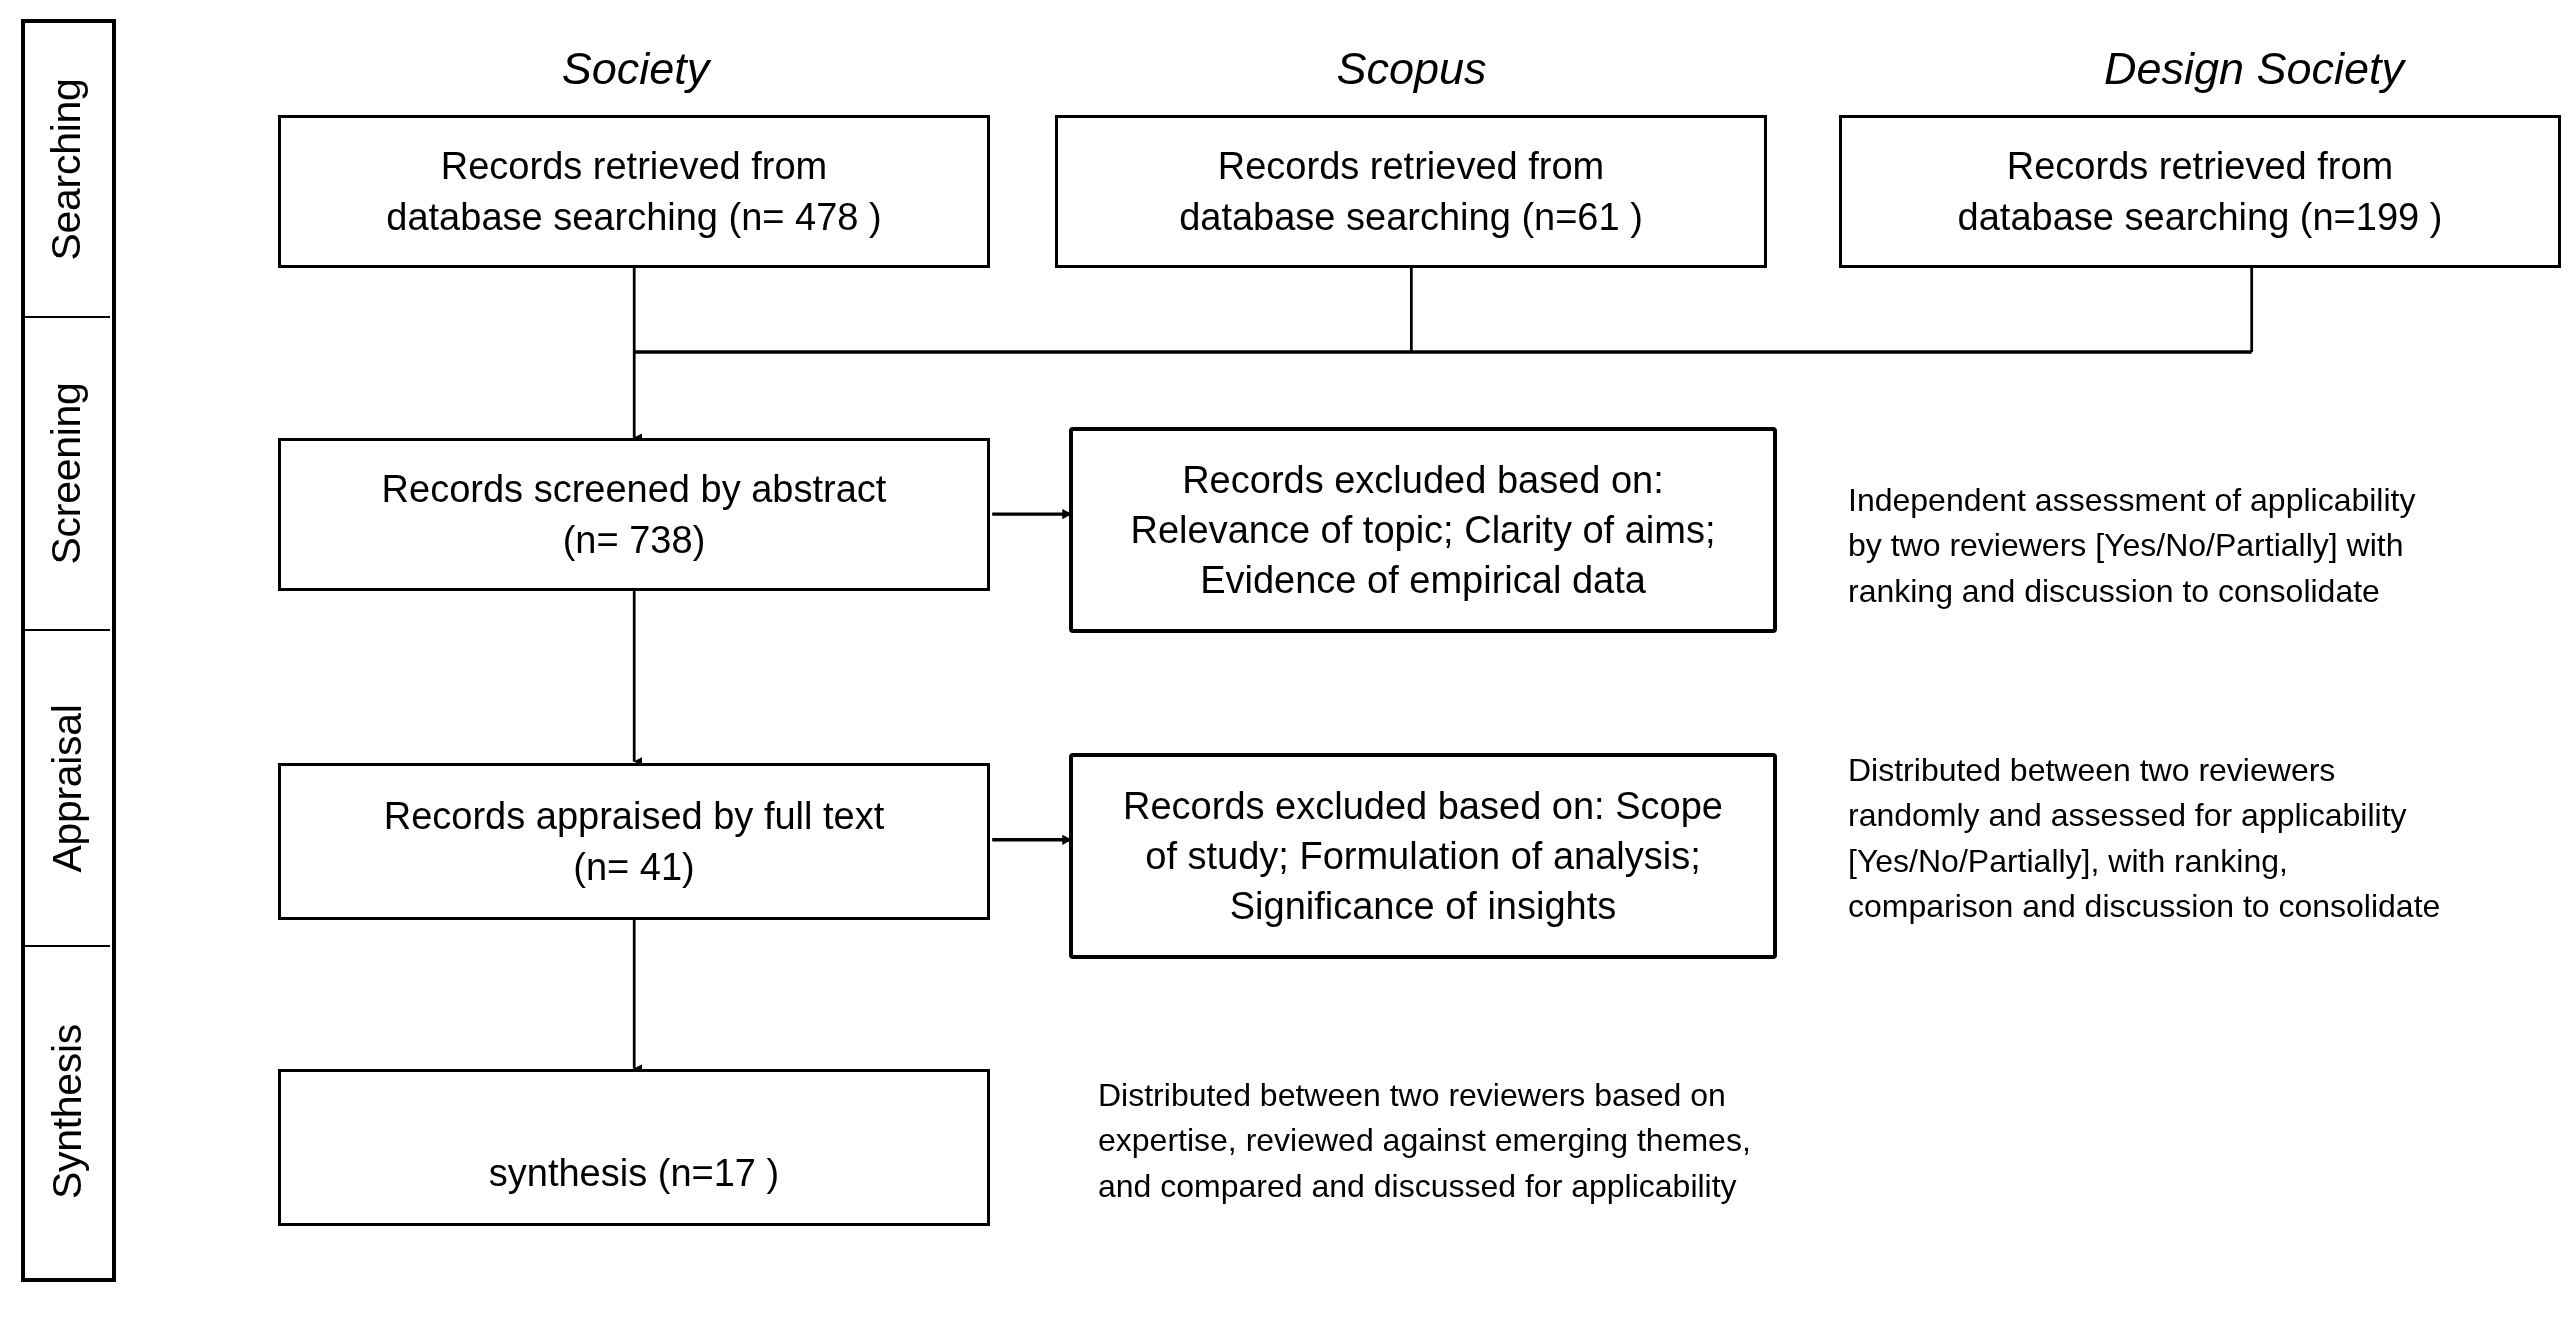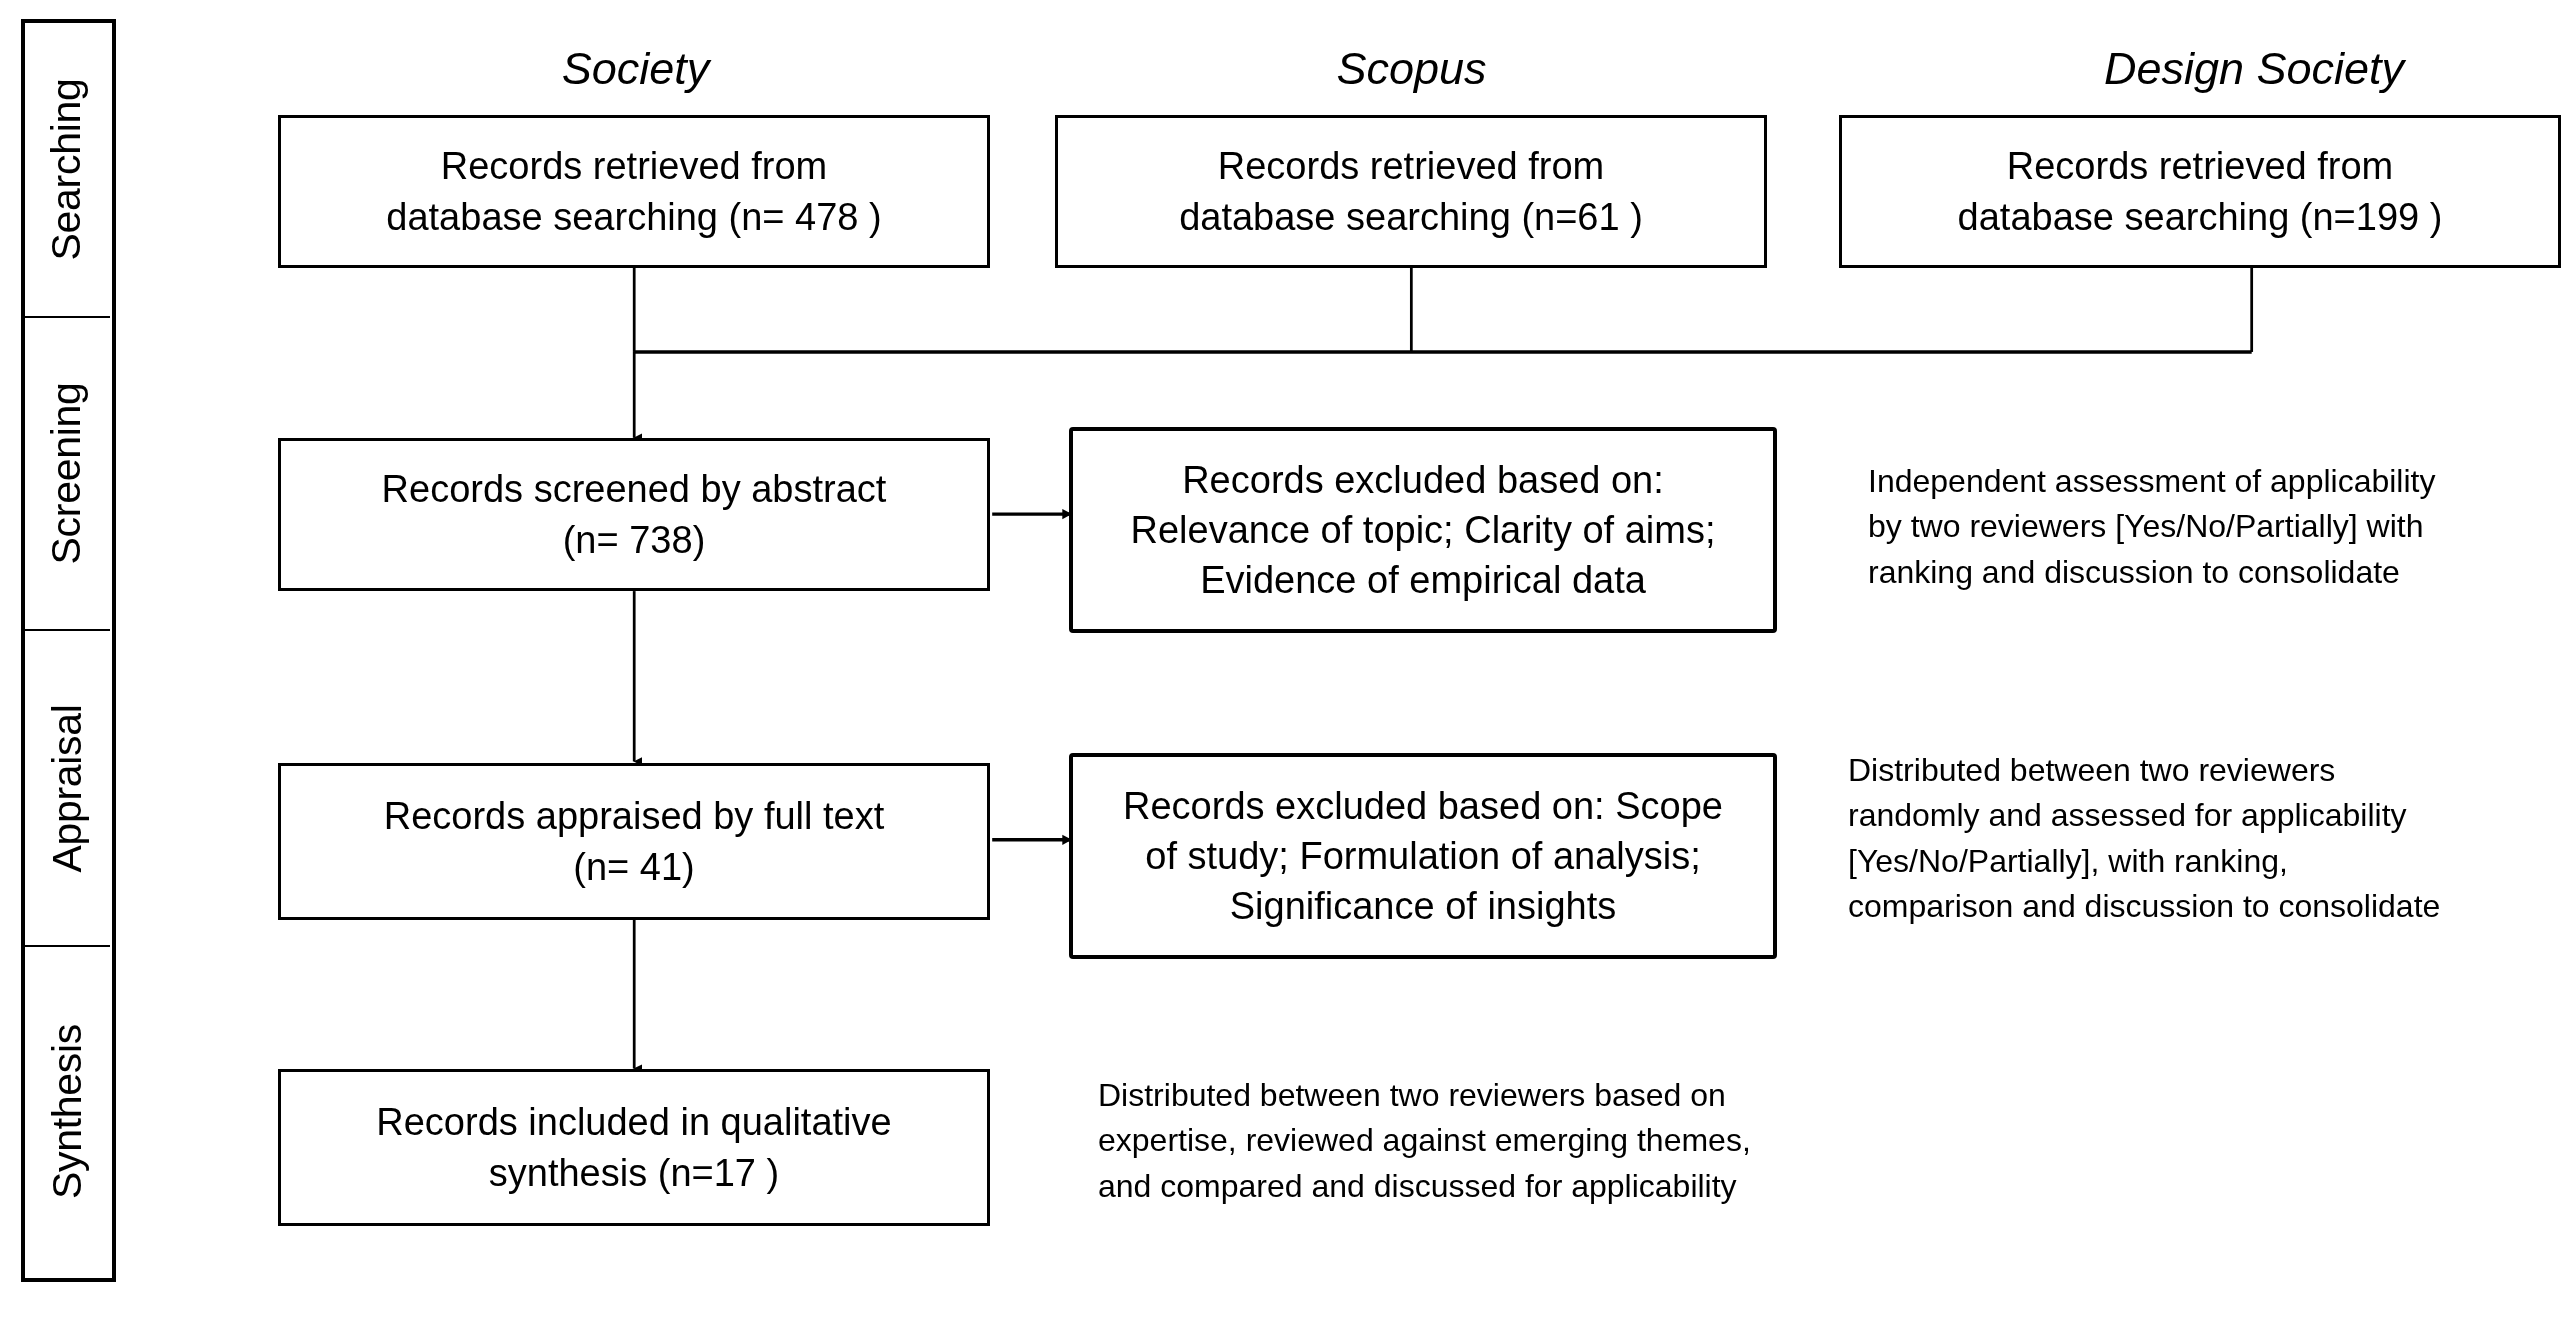--- a/index.html
+++ b/index.html
@@ -185,21 +185,21 @@
   </div>
 
   <div class="node rounded" style="left:1069px; top:427px; width:708px; height:206px;">
     <span class="node-text">
       <span>Records excluded based on:</span><br>
       <span>Relevance of topic; Clarity of aims;</span><br>
       <span>Evidence of empirical data</span>
     </span>
   </div>
 
-  <div class="annotation" style="left:1848px; top:459px; width:694px;margin-left:20px;">
+  <div class="annotation" style="left:1848px; top:478px; width:694px;">
     <span>Independent assessment of applicability</span><br>
     <span>by two reviewers [Yes/No/Partially] with</span><br>
     <span>ranking and discussion to consolidate</span>
   </div>
 
   <div class="node" style="left:278px; top:763px; width:712px; height:157px;">
     <span class="node-text">
       <span>Records appraised by full text</span><br>
       <span>(n= 41)</span>
     </span>
@@ -215,21 +215,21 @@
 
   <div class="annotation" style="left:1848px; top:732px; width:708px;margin-top:16px;">
     <span>Distributed between two reviewers</span><br>
     <span>randomly and assessed for applicability</span><br>
     <span>[Yes/No/Partially], with ranking,</span><br>
     <span>comparison and discussion to consolidate</span>
   </div>
 
   <div class="node" style="left:278px; top:1069px; width:712px; height:157px;">
     <span class="node-text">
-      <span>Records included in qualitative</span><br>
+      <br>
       <span>synthesis (n=17 )</span>
     </span>
   </div>
 
   <div class="annotation" style="left:1098px; top:1073px; width:728px;">
     <span>Distributed between two reviewers based on</span><br>
     <span>expertise, reviewed against emerging themes,</span><br>
     <span>and compared and discussed for applicability</span>
   </div>
 

